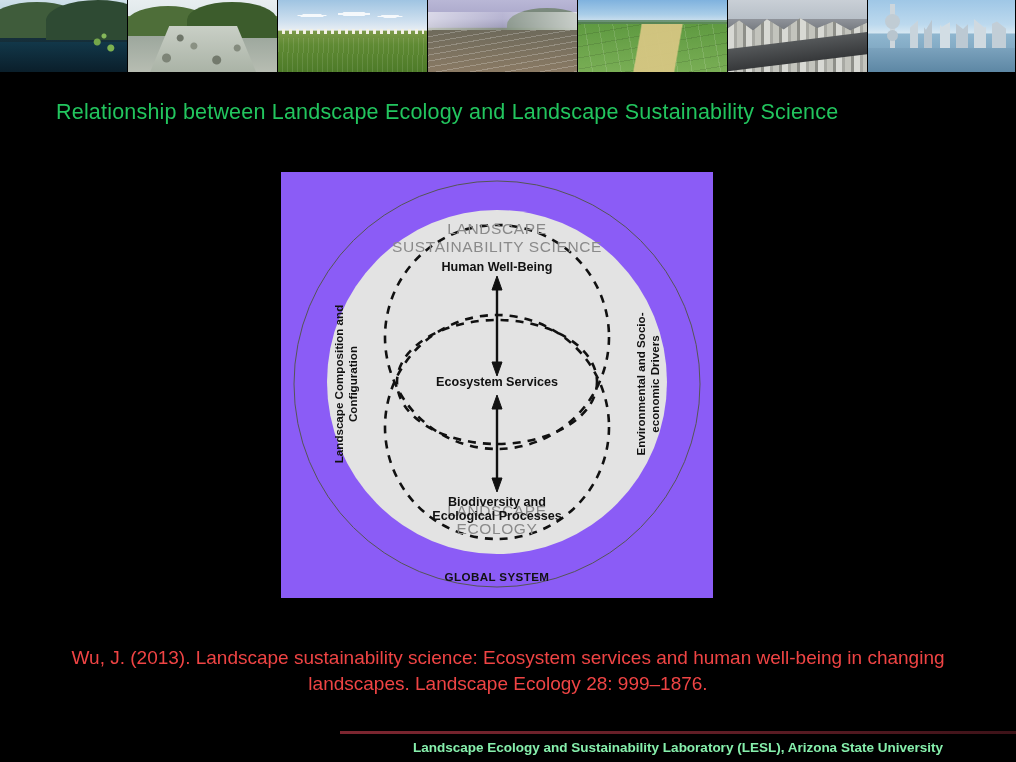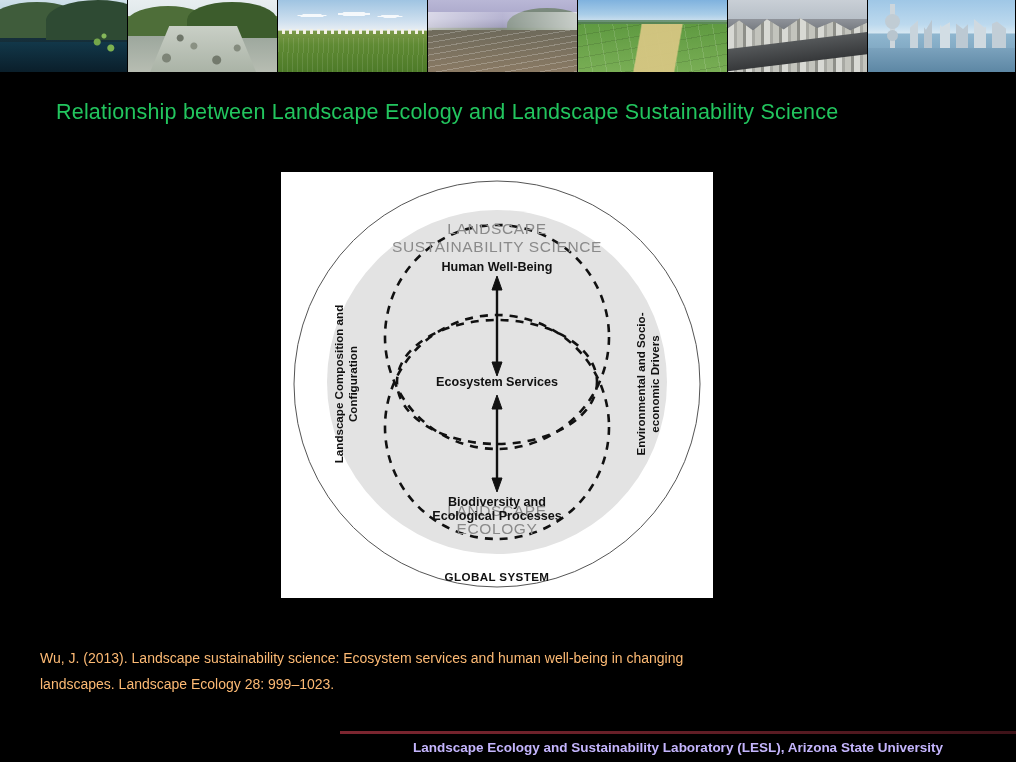--- a/index.html
+++ b/index.html
@@ -78,34 +78,34 @@
   .p7 .water2{left:0;bottom:0;width:100%;height:24px;background:linear-gradient(#7ba2bd,#5d87a4);}
 
   
   .title{
     position:absolute;left:56px;top:100px;width:930px;
     color:#22c55e;font-size:21.5px;font-weight:400;letter-spacing:.2px;
     text-shadow:0 0 1px rgba(0,0,0,.6);
   }
 
   
-  .figure{position:absolute;left:281px;top:172px;width:432px;height:426px;background:#ffffff;}
+  .figure{position:absolute;left:281px;top:172px;width:432px;height:426px;background:#8b5cf6;}
   .figure svg{display:block;width:432px;height:426px;}
 
   
   .citation{
     position:absolute;left:40px;top:645px;width:936px;
-    color:#fdba74;font-size:14px;line-height:26px;font-weight:400;
+    color:#ef4444;font-size:19px;line-height:26px;text-align:center;font-weight:400;
   }
 
   
   .footer-rule{position:absolute;left:340px;top:731px;width:676px;height:3px;
     background:linear-gradient(90deg,#7d2630,#5d1c24 60%,#3d1218);}
   .footer-text{position:absolute;left:340px;top:740px;width:676px;text-align:center;
-    color:#c4b5fd;font-size:13.5px;font-weight:bold;}
+    color:#86efac;font-size:13.5px;font-weight:bold;}
 </style>
 </head>
 <body>
 
 <div class="slide">
 
   <div class="banner">
     <div class="photo p1">
       <div class="detail m1"></div>
         <div class="detail m2"></div>
@@ -194,19 +194,19 @@
         <text x="0" y="0" text-anchor="middle" fill="#111" font-family="Liberation Sans, sans-serif" font-size="11.6" font-weight="bold">Environmental and Socio-</text>
         <text x="0" y="14" text-anchor="middle" fill="#111" font-family="Liberation Sans, sans-serif" font-size="11.6" font-weight="bold">economic Drivers</text>
       </g>
 
       <text x="216" y="409" text-anchor="middle" fill="#111" font-family="Liberation Sans, sans-serif" font-size="11.6" font-weight="bold" letter-spacing="0.4">GLOBAL SYSTEM</text>
     </svg>
   </div>
 
   <div class="citation">
     <div>Wu, J. (2013). Landscape sustainability science: Ecosystem services and human well-being in changing</div>
-    <div>landscapes. Landscape Ecology 28: 999–1023.</div>
+    <div>landscapes. Landscape Ecology 28: 999–1876.</div>
   </div>
 
   <div class="footer-rule"></div>
   <div class="footer-text">Landscape Ecology and Sustainability Laboratory (LESL), Arizona State University</div>
 
 </div>
 
 </body></html>

